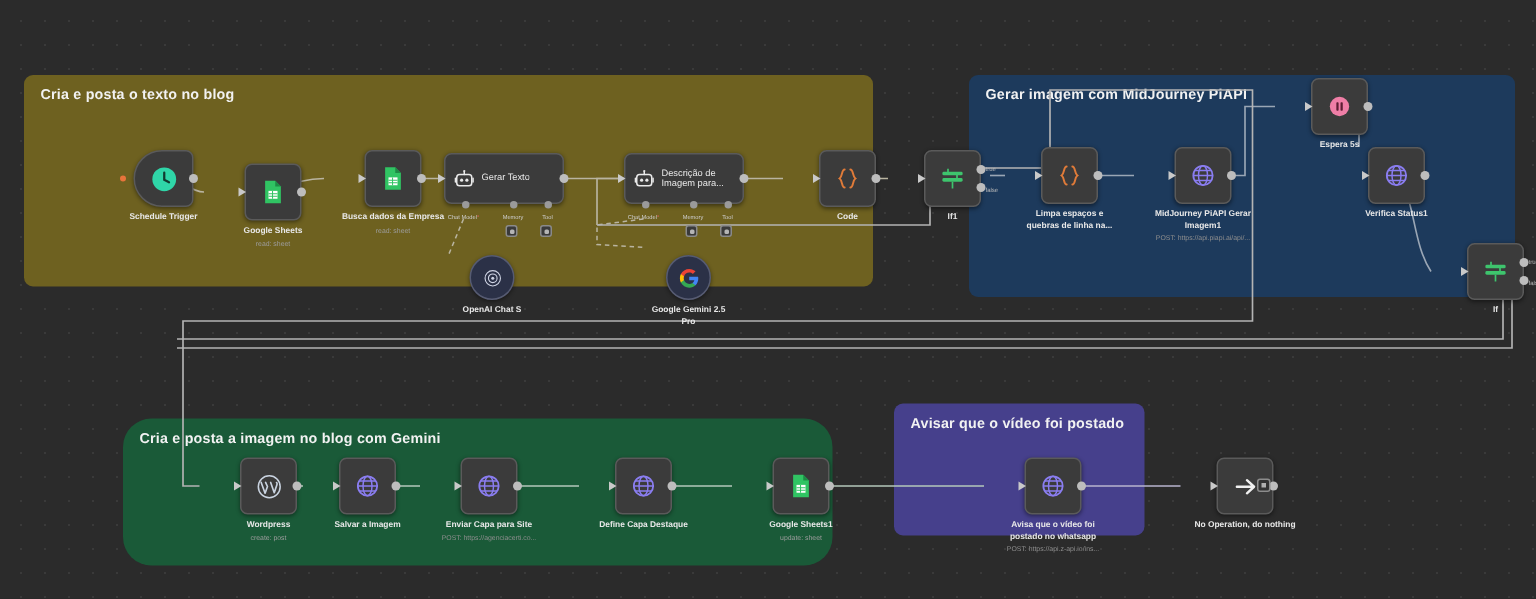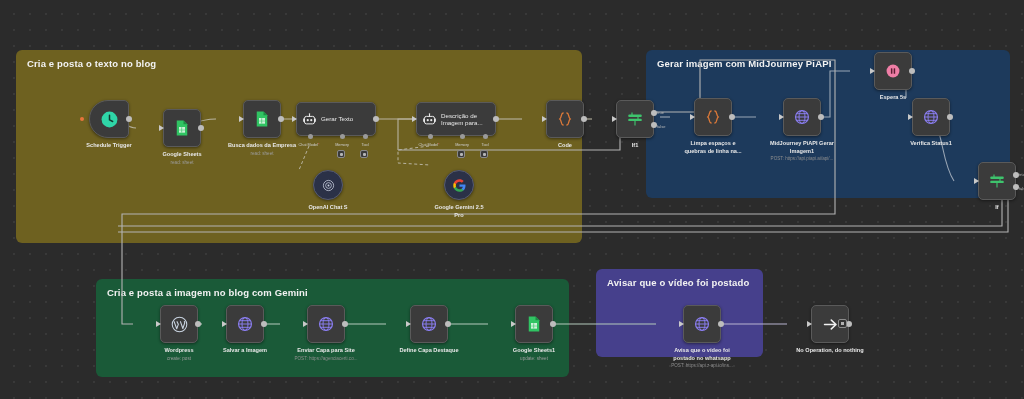--- a/index.html
+++ b/index.html
@@ -182,27 +182,27 @@
     width: 3px; height: 3px;
     background: #b0b0b0;
   }
 </style>
 </head>
 <body>
 
 <div id="canvas">
 
   <div id="group-layer">
-    <div class="group" style="left:16px; top:50px; width:566px; height:193px; background:#6e6120;">
+    <div class="group" style="left:16px; top:50px; width:566px; height:141px; background:#6e6120;">
       <div class="group-title">Cria e posta o texto no blog</div>
     </div>
     <div class="group" style="left:646px; top:50px; width:364px; height:148px; background:#1d3a5c;">
       <div class="group-title">Gerar imagem com MidJourney PiAPI</div>
     </div>
-    <div class="group" style="left:96px; top:279px; width:473px; height:98px; background:#1a5a38;">
+    <div class="group" style="left:82px; top:279px; width:473px; height:98px; background:#1a5a38;border-radius:19px;">
       <div class="group-title">Cria e posta a imagem no blog com Gemini</div>
     </div>
     <div class="group" style="left:596px; top:269px; width:167px; height:88px; background:#46408c;text-align:right;">
       <div class="group-title">Avisar que o vídeo foi postado</div>
     </div>
   </div>
 
   <svg id="edge-layer" viewBox="0 0 1024 399">
     <g fill="none" stroke="#b9b4a0" stroke-width="1.1">
       <path d="M112,119 C122,119 126,128 136,128"></path>

